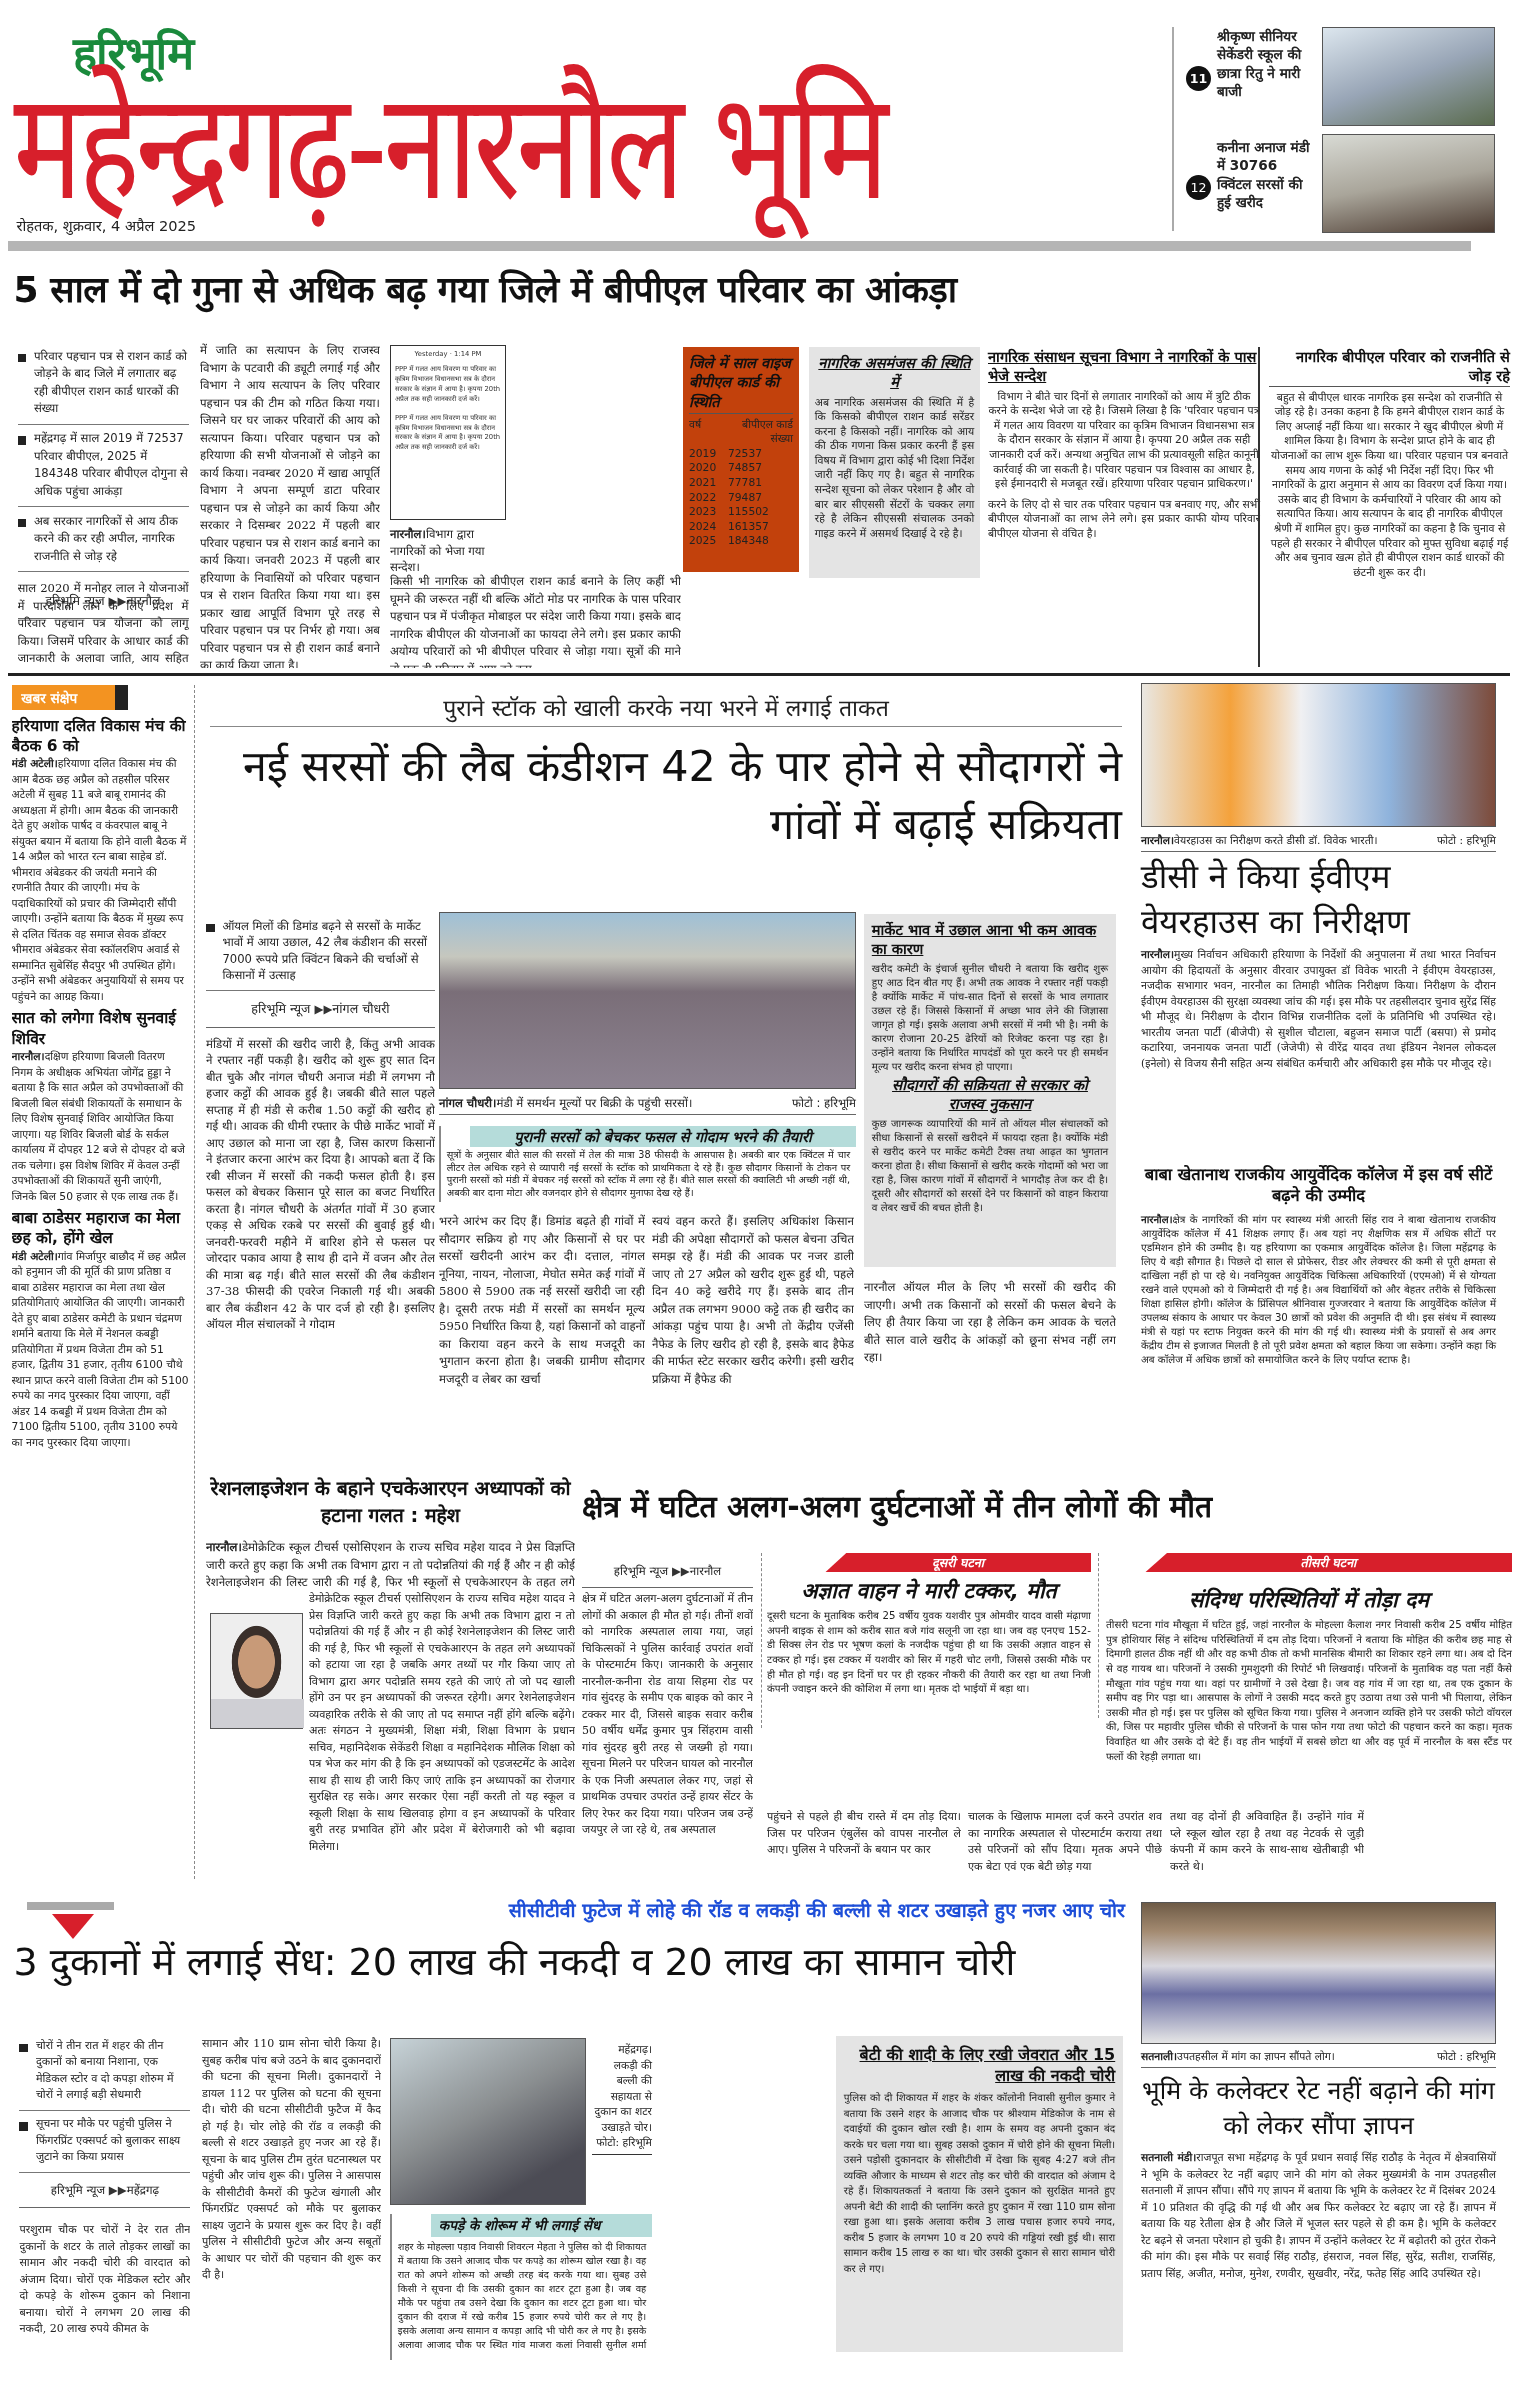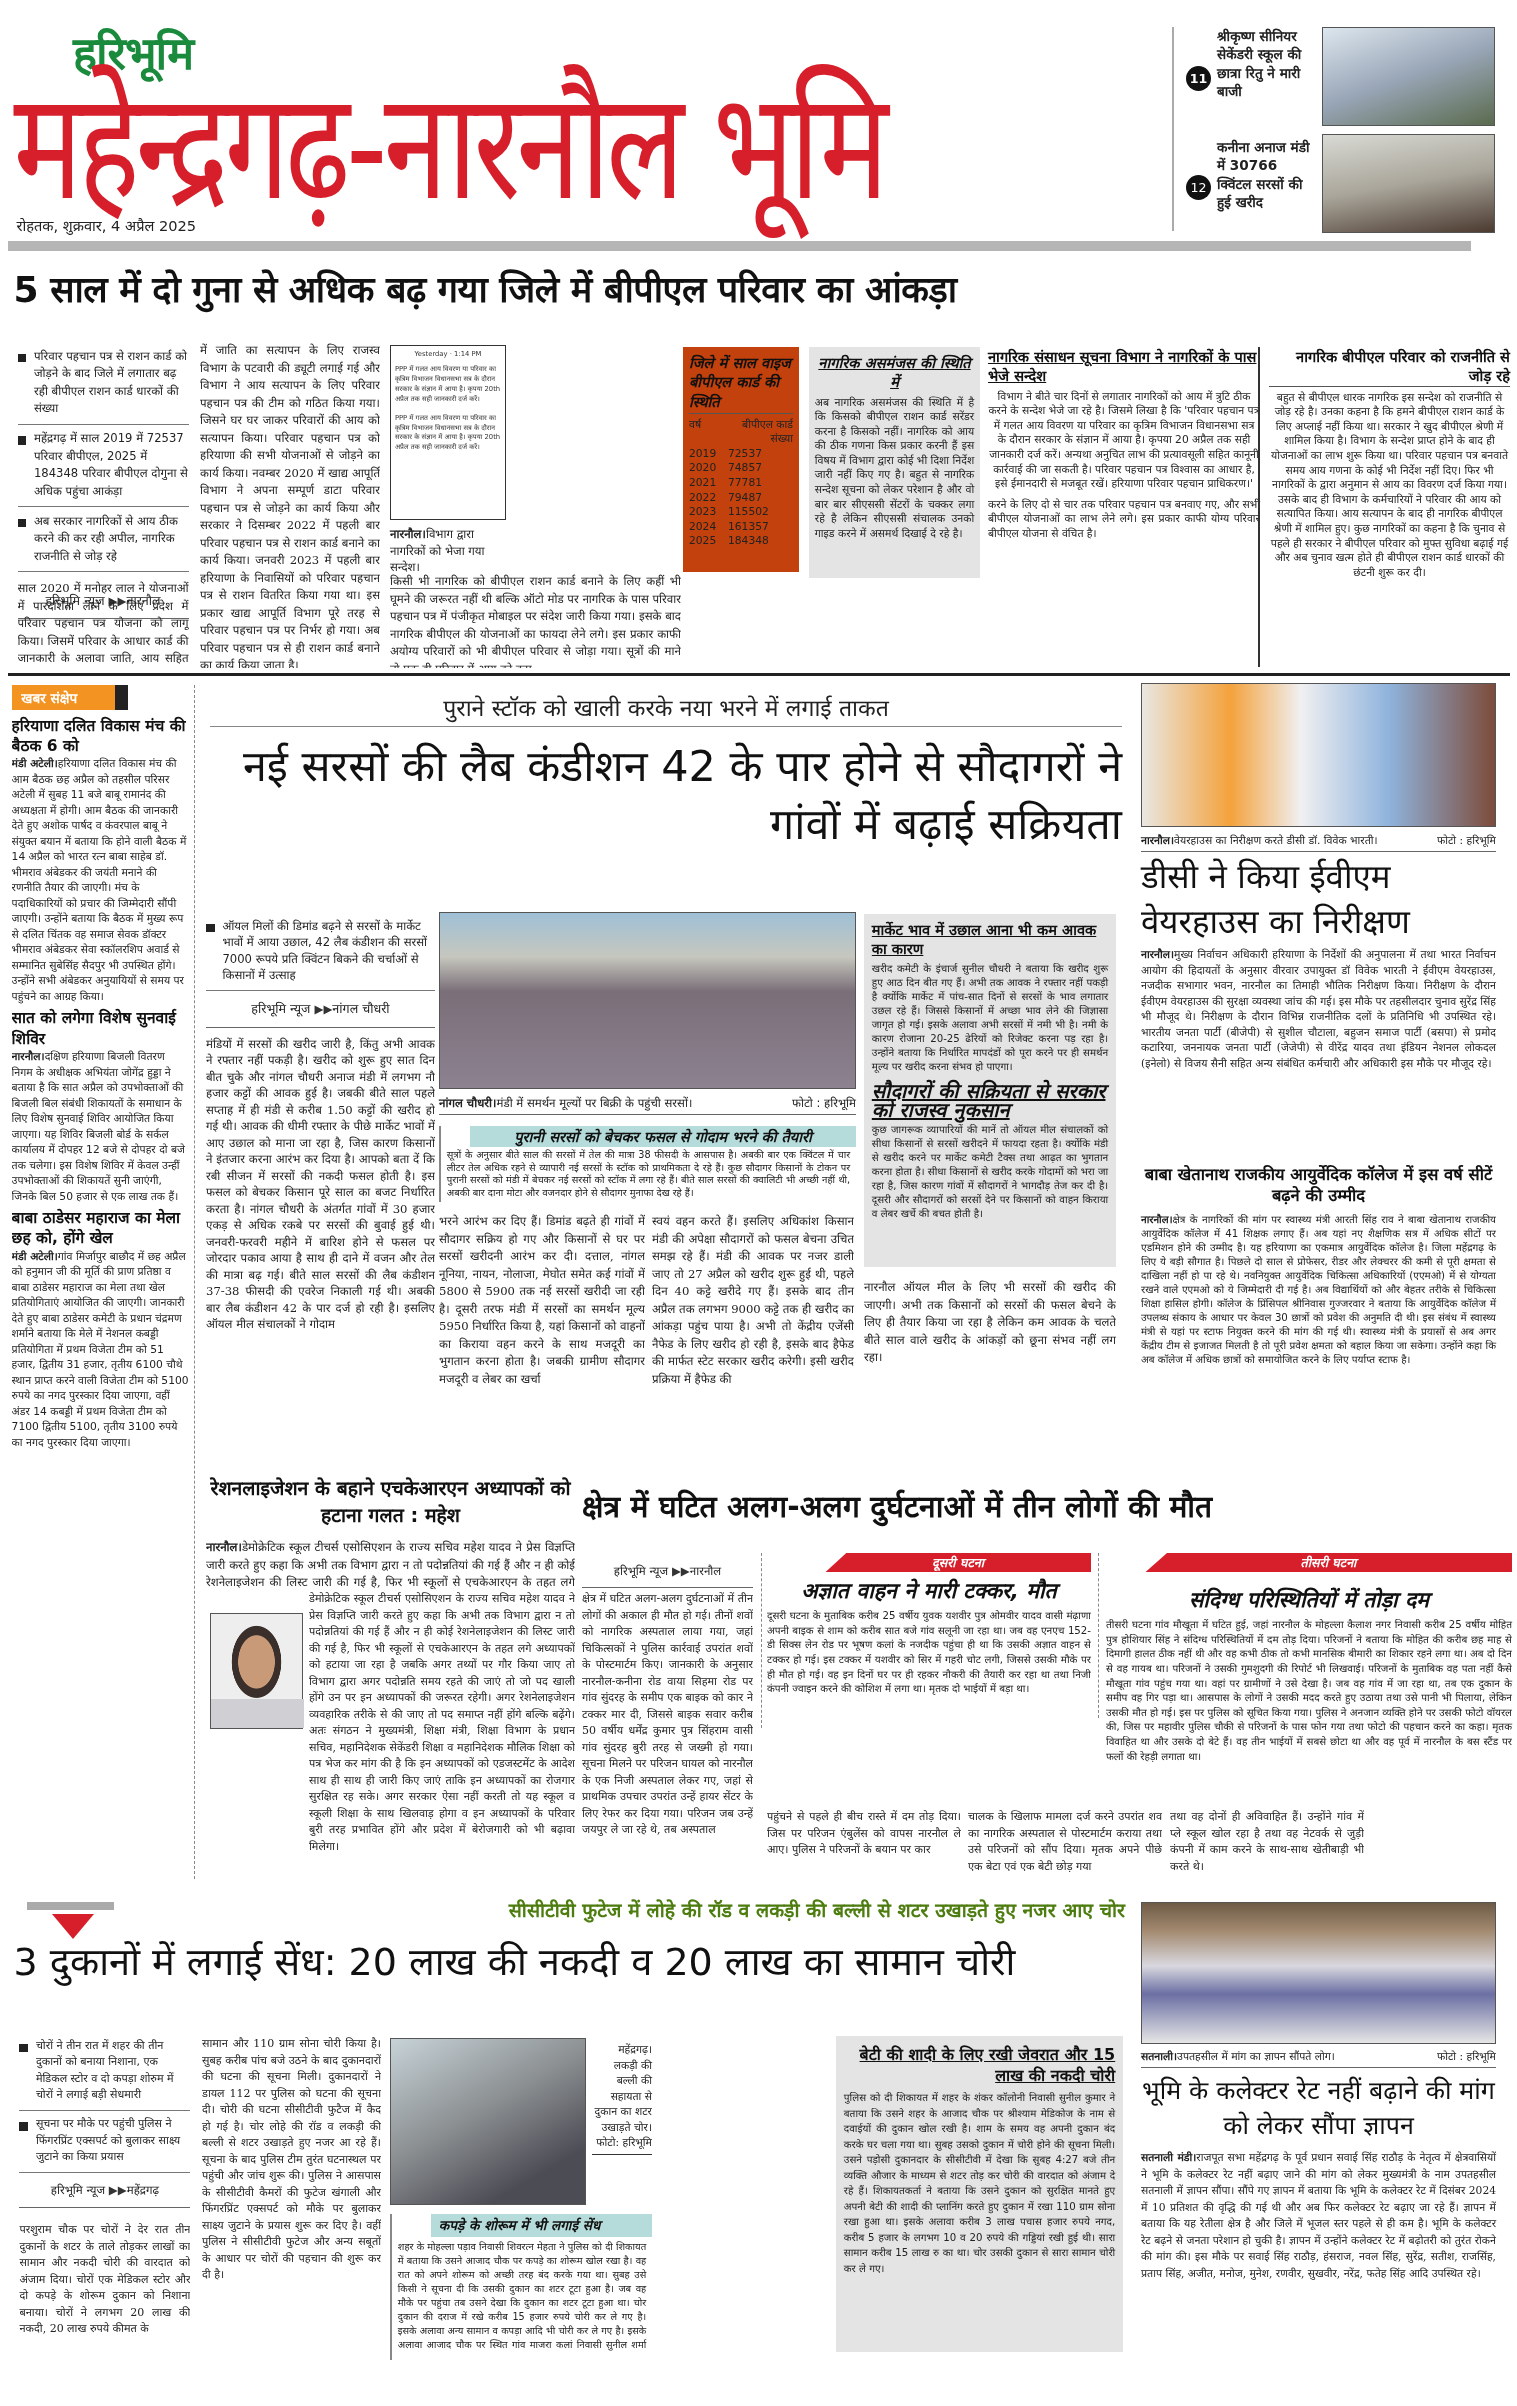--- a/index.html
+++ b/index.html
@@ -166,21 +166,21 @@
   <div class="teal hd" style="margin-left:29px;font-size:14.6px;line-height:21.3px;font-style:italic;text-align:center;padding:0 5.8px">पुरानी सरसों को बेचकर फसल से गोदाम भरने की तैयारी</div>
   <div class="ps" style="font-size:9.7px;line-height:12.6px;padding:1.9px 5.8px;height:52px;overflow:hidden">सूत्रों के अनुसार बीते साल की सरसों में तेल की मात्रा 38 फीसदी के आसपास है। अबकी बार एक क्विंटल में चार लीटर तेल अधिक रहने से व्यापारी नई सरसों के स्टॉक को प्राथमिकता दे रहे हैं। कुछ सौदागर किसानों के टोकन पर पुरानी सरसों को मंडी में बेचकर नई सरसों को स्टॉक में लगा रहे हैं। बीते साल सरसों की क्वालिटी भी अच्छी नहीं थी, अबकी बार दाना मोटा और वजनदार होने से सौदागर मुनाफा देख रहे हैं।</div>
 </div>
 
 <div class="abs p" style="left:439px;top:1213px;width:206px;height:213px;overflow:hidden;font-size:11.6px;line-height:17.5px">भरने आरंभ कर दिए हैं। डिमांड बढ़ते ही गांवों में सौदागर सक्रिय हो गए और किसानों से घर पर सरसों खरीदनी आरंभ कर दी। दत्ताल, नांगल नूनिया, नायन, नोलाजा, मेघोत समेत कई गांवों में 5800 से 5900 तक नई सरसों खरीदी जा रही है। दूसरी तरफ मंडी में सरसों का समर्थन मूल्य 5950 निर्धारित किया है, यहां किसानों को वाहनों का किराया वहन करने के साथ मजदूरी का भुगतान करना होता है। जबकी ग्रामीण सौदागर मजदूरी व लेबर का खर्चा</div>
 <div class="abs p" style="left:652px;top:1213px;width:202px;height:213px;overflow:hidden;font-size:11.6px;line-height:17.5px">स्वयं वहन करते हैं। इसलिए अधिकांश किसान मंडी की अपेक्षा सौदागरों को फसल बेचना उचित समझ रहे हैं। मंडी की आवक पर नजर डाली जाए तो 27 अप्रैल को खरीद शुरू हुई थी, पहले दिन 40 कट्टे खरीदे गए हैं। इसके बाद तीन अप्रैल तक लगभग 9000 कट्टे तक ही खरीद का आंकड़ा पहुंच पाया है। अभी तो केंद्रीय एजेंसी नैफेड के लिए खरीद हो रही है, इसके बाद हैफेड की मार्फत स्टेट सरकार खरीद करेगी। इसी खरीद प्रक्रिया में हैफेड की</div>
 
 <div class="abs grey" style="left:864px;top:914px;width:252px;height:353px;padding:5.8px 7.8px;overflow:hidden">
   <div class="hd ul" style="font-size:14.6px;line-height:19.4px">मार्केट भाव में उछाल आना भी कम आवक का कारण</div>
   <div class="ps" style="font-size:10.2px;line-height:14px;margin-top:2.9px">खरीद कमेटी के इंचार्ज सुनील चौधरी ने बताया कि खरीद शुरू हुए आठ दिन बीत गए हैं। अभी तक आवक ने रफ्तार नहीं पकड़ी है क्योंकि मार्केट में पांच-सात दिनों से सरसों के भाव लगातार उछल रहे हैं। जिससे किसानों में अच्छा भाव लेने की जिज्ञासा जागृत हो गई। इसके अलावा अभी सरसों में नमी भी है। नमी के कारण रोजाना 20-25 ढेरियों को रिजेक्ट करना पड़ रहा है। उन्होंने बताया कि निर्धारित मापदंडों को पूरा करने पर ही समर्थन मूल्य पर खरीद करना संभव हो पाएगा।</div>
-  <div class="hd ul" style="font-size:20px;line-height:19.4px;font-style:italic;margin-top:8px">सौदागरों की सक्रियता से सरकार को राजस्व नुकसान</div>
+  <div class="hd ul" style="font-size:15px;line-height:19.4px;font-style:italic;text-align:center;margin-top:2px">सौदागरों की सक्रियता से सरकार को राजस्व नुकसान</div>
   <div class="ps" style="font-size:10.2px;line-height:14px;margin-top:2.9px">कुछ जागरूक व्यापारियों की मानें तो ऑयल मील संचालकों को सीधा किसानों से सरसों खरीदने में फायदा रहता है। क्योंकि मंडी से खरीद करने पर मार्केट कमेटी टैक्स तथा आढ़त का भुगतान करना होता है। सीधा किसानों से खरीद करके गोदामों को भरा जा रहा है, जिस कारण गांवों में सौदागरों ने भागदौड़ तेज कर दी है। दूसरी और सौदागरों को सरसों देने पर किसानों को वाहन किराया व लेबर खर्चे की बचत होती है।</div>
 </div>
 <div class="abs p" style="left:864px;top:1279px;width:252px;height:146px;overflow:hidden;font-size:11.6px;line-height:17.5px">नारनौल ऑयल मील के लिए भी सरसों की खरीद की जाएगी। अभी तक किसानों को सरसों की फसल बेचने के लिए ही तैयार किया जा रहा है लेकिन कम आवक के चलते बीते साल वाले खरीद के आंकड़ों को छूना संभव नहीं लग रहा।</div>
 
 <div class="abs photo" style="left:1141px;top:683px;width:355px;height:144px;background:linear-gradient(90deg,#e9e7e2 0%,#f4a23c 25%,#f0f0f2 45%,#8fb3dc 70%,#7d4b3a 100%)"></div>
 <div class="abs cap" style="left:1141px;top:833px;width:355px;border-bottom:1.9px solid #666;padding-bottom:3.9px;font-size:10.7px">
     <span><b>नारनौल।</b><span>वेयरहाउस का निरीक्षण करते डीसी डॉ. विवेक भारती।</span></span>
     <span>फोटो : हरिभूमि</span>
   </div>
 <div class="abs" style="left:1141px;top:854px;width:355px;font-size:33px;line-height:45px;color:#111">डीसी ने किया ईवीएम वेयरहाउस का निरीक्षण</div>
@@ -212,21 +212,21 @@
   <div class="hd" style="font-size:21.3px;line-height:29px;text-align:center;font-style:italic;margin-top:13px">संदिग्ध परिस्थितियों में तोड़ा दम</div>
   <div class="ps" style="font-size:10.2px;line-height:14.6px;margin-top:3.9px">तीसरी घटना गांव मौखूता में घटित हुई, जहां नारनौल के मोहल्ला कैलाश नगर निवासी करीब 25 वर्षीय मोहित पुत्र होशियार सिंह ने संदिग्ध परिस्थितियों में दम तोड़ दिया। परिजनों ने बताया कि मोहित की करीब छह माह से दिमागी हालत ठीक नहीं थी और वह कभी ठीक तो कभी मानसिक बीमारी का शिकार रहने लगा था। अब दो दिन से वह गायब था। परिजनों ने उसकी गुमशुदगी की रिपोर्ट भी लिखवाई। परिजनों के मुताबिक वह पता नहीं कैसे मौखूता गांव पहुंच गया था। वहां पर ग्रामीणों ने उसे देखा है। जब वह गांव में जा रहा था, तब एक दुकान के समीप वह गिर पड़ा था। आसपास के लोगों ने उसकी मदद करते हुए उठाया तथा उसे पानी भी पिलाया, लेकिन उसकी मौत हो गई। इस पर पुलिस को सूचित किया गया। पुलिस ने अनजान व्यक्ति होने पर उसकी फोटो वॉयरल की, जिस पर महावीर पुलिस चौकी से परिजनों के पास फोन गया तथा फोटो की पहचान करने का कहा। मृतक विवाहित था और उसके दो बेटे हैं। वह तीन भाईयों में सबसे छोटा था और वह पूर्व में नारनौल के बस स्टैंड पर फलों की रेहड़ी लगाता था।</div>
 </div>
 
 <div class="abs p" style="left:767px;top:1809px;width:194px;height:70px;overflow:hidden;font-size:11px;line-height:16.5px">पहुंचने से पहले ही बीच रास्ते में दम तोड़ दिया। जिस पर परिजन एंबुलेंस को वापस नारनौल ले आए। पुलिस ने परिजनों के बयान पर कार</div>
 <div class="abs p" style="left:968px;top:1809px;width:194px;height:70px;overflow:hidden;font-size:11px;line-height:16.5px">चालक के खिलाफ मामला दर्ज करने उपरांत शव का नागरिक अस्पताल से पोस्टमार्टम कराया तथा उसे परिजनों को सौंप दिया। मृतक अपने पीछे एक बेटा एवं एक बेटी छोड़ गया</div>
 <div class="abs p" style="left:1170px;top:1809px;width:194px;height:70px;overflow:hidden;font-size:11px;line-height:16.5px">तथा वह दोनों ही अविवाहित हैं। उन्होंने गांव में प्ले स्कूल खोल रहा है तथा वह नेटवर्क से जुड़ी कंपनी में काम करने के साथ-साथ खेतीबाड़ी भी करते थे।</div>
 
 <div class="abs" style="left:27px;top:1902px;width:87px;height:7.8px;background:#aaa"></div>
 <div class="abs" style="left:52px;top:1914px;width:0;height:0;border-left:21.3px solid transparent;border-right:21.3px solid transparent;border-top:25px solid #d71f2b"></div>
-<div class="abs hd" style="left:116px;top:1896px;width:1009px;text-align:right;font-size:19.4px;line-height:29px;color:#4d7c0f;white-space:nowrap">सीसीटीवी फुटेज में लोहे की रॉड व लकड़ी की बल्ली से शटर उखाड़ते हुए नजर आए चोर</div>
+<div class="abs hd" style="left:116px;top:1896px;width:1009px;text-align:right;font-size:19.4px;line-height:29px;color:#1d4ed8;white-space:nowrap">सीसीटीवी फुटेज में लोहे की रॉड व लकड़ी की बल्ली से शटर उखाड़ते हुए नजर आए चोर</div>
 <div class="abs" style="left:13.6px;top:1935px;width:1116px;font-size:38px;line-height:54px;color:#111;white-space:nowrap">3 दुकानों में लगाई सेंध: 20 लाख की नकदी व 20 लाख का सामान चोरी</div>
 
 <div class="abs" style="left:19.4px;top:2032px;width:171px">
   <div class="bul">
       <span class="sq"></span>
       <span style="font-size:11px;line-height:16.5px">चोरों ने तीन रात में शहर की तीन दुकानों को बनाया निशाना, एक मेडिकल स्टोर व दो कपड़ा शोरुम में चोरों ने लगाई बड़ी सेधमारी</span>
     </div>
   <div class="bul">
       <span class="sq"></span>
       <span style="font-size:11px;line-height:16.5px">सूचना पर मौके पर पहुंची पुलिस ने फिंगरप्रिंट एक्सपर्ट को बुलाकर साक्ष्य जुटाने का किया प्रयास</span>

